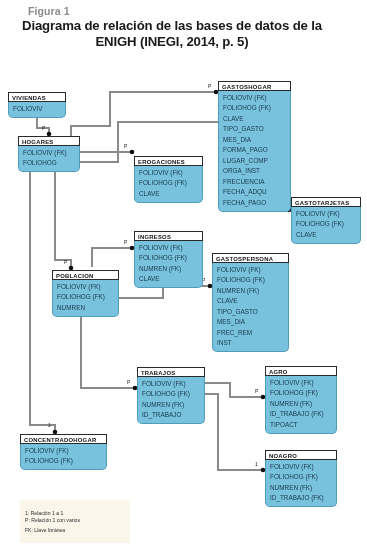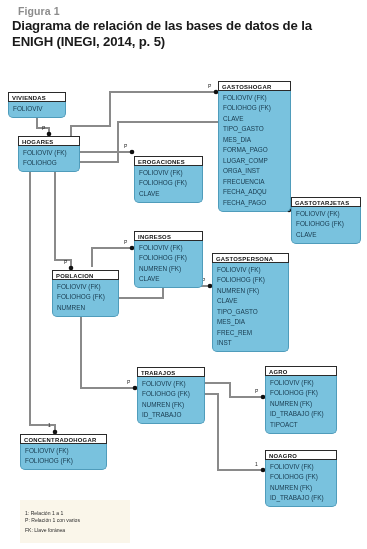--- a/index.html
+++ b/index.html
@@ -4,29 +4,29 @@
 <style>
   html,body{margin:0;padding:0;}
   body{
     width:367px;height:549px;
     background:#ffffff;
     font-family:"Liberation Sans", sans-serif;
     position:relative;
     overflow:hidden;
   }
   #figure-header{
-    position:absolute; left:0; top:0; width:324px;
+    position:absolute; left:10px; top:0; width:324px;
   }
   #fig-label{
     font-size:10.5px; font-weight:bold; color:#8c8c8c;
     padding:5px 0 0 18px; letter-spacing:.1px;
   }
   #fig-title{
     font-size:13.2px; font-weight:bold; color:#1a1a1a;
-    line-height:15.5px;
+    text-align:center; line-height:15.5px;
     padding:1px 12px 0 12px;
     letter-spacing:-.15px;
   }
   #canvas{
     position:absolute; left:0; top:70px; width:367px; height:479px;
   }
   #edges{ position:absolute; left:0; top:0; width:367px; height:479px; }
 
   .entity{ position:absolute; }
   .ent-head{

